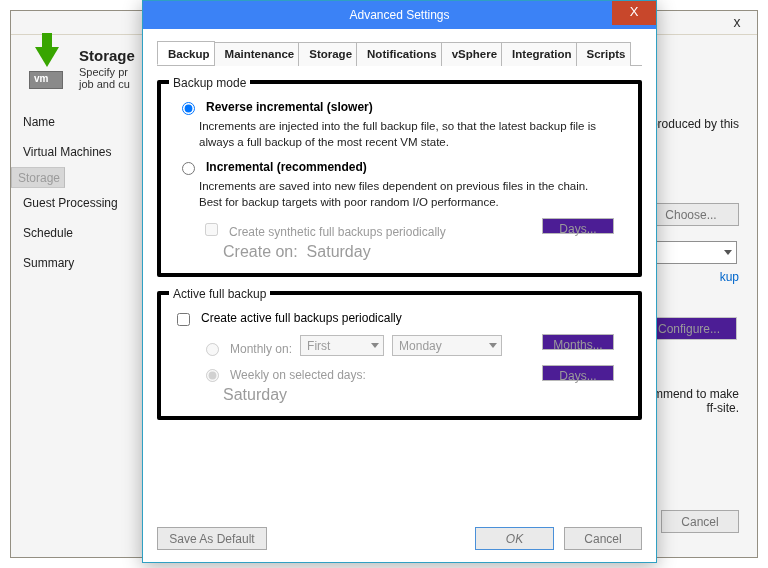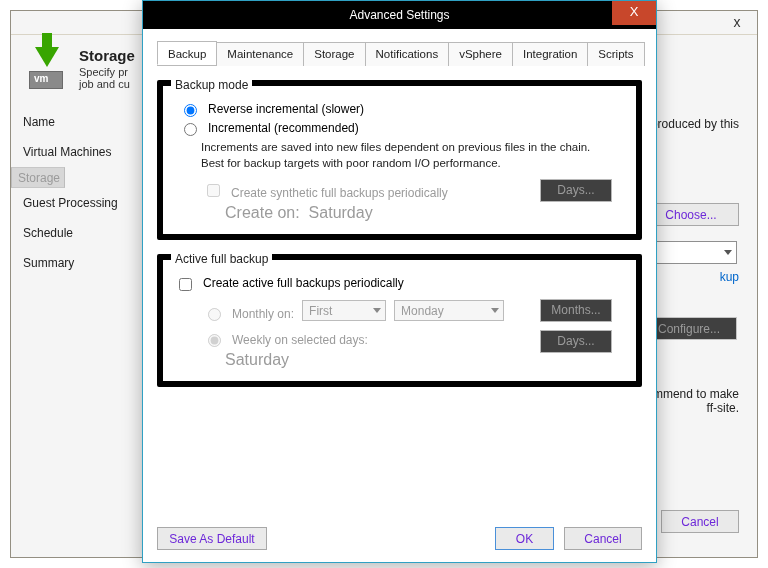--- a/index.html
+++ b/index.html
@@ -29,64 +29,64 @@
   .wiz-body { display:flex; height:calc(100% - 110px); }
   .wiz-nav { width:140px; border-right:1px solid transparent; }
   .wiz-nav-item { padding:8px 12px; font-size:12px; color:#222; }
   .wiz-nav-item.sel { background:#d7d7d7; border-top:1px solid #c7c7c7; border-bottom:1px solid #c7c7c7; }
   .wiz-main { flex:1; position:relative; padding:10px 18px; font-size:12px; color:#222; }
   .wiz-drop { display:flex; align-items:center; justify-content:space-between;
     width:240px; height:23px; border:1px solid #8f8f8f; background:#fff; padding:0 4px; }
   .wiz-drop .caret { width:0;height:0;border-left:4px solid transparent;border-right:4px solid transparent;border-top:5px solid #555; }
   .wiz-link { color:#0066cc; }
   .btn { height:23px; padding:0 10px; font-size:12px; background:#eaeaea;
-         border:1px solid #a8a8a8; color:#6d28d9; display:inline-flex; align-items:center; gap:4px; cursor:default; }
-  .btn.disabled { color:#9b9b9b; border-color:#c4c4c4; background:#404040; }
+         border:1px solid #a8a8a8; color:#737373; display:inline-flex; align-items:center; gap:4px; cursor:default; }
+  .btn.disabled { color:#9b9b9b; border-color:#c4c4c4; background:#4c1d95; }
   .wiz-right-col { position:absolute; right:18px; top:10px; width:96px; display:flex; flex-direction:column; gap:10px; }
   .adv-btn .gear { width:14px; height:14px; display:inline-block; border:2px solid #e9a400; border-radius:50%; position:relative; }
   .adv-btn .gear::before { content:""; position:absolute; left:3px; top:3px; width:4px; height:4px; background:#e9a400; border-radius:50%; }
 
   
   .dlg { position:absolute; left:142px; top:0; width:515px; height:563px;
          border:1px solid #2fa0c3; background:#fff; box-shadow:0 4px 18px rgba(0,0,0,.3); }
-  .dlg-titlebar { height:28px; background:#000000; color:#fff; display:flex;
+  .dlg-titlebar { height:28px; background:#3b82f6; color:#fff; display:flex;
                   align-items:center; justify-content:center; position:relative; font-size:12px; }
   .dlg-close { position:absolute; right:0; top:0; width:44px; height:24px; background:#c8472b;
                color:#fff; text-align:center; line-height:22px; font-size:13px; font-family:Arial; }
   .dlg-body { padding:12px 14px 0 14px; height:calc(100% - 28px); position:relative; }
 
   .tabs { display:flex; border-bottom:1px solid #b9b9b9; font-size:11.5px; }
-  .tab { padding:5px 10px 4px 10px; border:1px solid #b9b9b9; border-bottom:none;
-         background:#f9f9f9; margin-right:-1px; position:relative; top:1px; color:#222; }
+  .tab { padding:5px 4px 4px 10px; border:1px solid #b9b9b9; border-bottom:none;
+         background:#f9f9f9; margin-right:-1px; position:relative; top:1px; color:#222;font-weight:bold; }
   .tab.active { background:#fff; border-bottom:1px solid #fff; top:0; padding-top:6px; }
 
-  .group { border:6px solid #000000; padding:14px 12px 10px 12px; margin-top:14px;
+  .group { border:4px solid #000000; padding:14px 12px 10px 12px; margin-top:14px;
            position:relative; border-radius:2px; font-size:12px; }
   .group > legend, .group > .legend { position:absolute; top:-8px; left:8px;
            background:#fff; padding:0 4px; font-size:12px; color:#222; }
 
   .opt { display:flex; align-items:flex-start; gap:8px; margin:2px 0 4px 4px; }
   .opt input[type=radio], .opt input[type=checkbox] { margin-top:2px; }
-  .opt-label { font-weight:normal; }
+  .opt-label { font-weight:bold; }
   .opt-desc { font-size:11.5px; color:#222; margin:0 0 10px 26px; line-height:1.35; max-width:400px; }
 
   .sub { margin-left:28px; display:flex; align-items:flex-end; gap:8px; font-size:12px; }
   .sub.disabled, .sub.disabled * { color:#9b9b9b; }
   .sel { height:21px; border:1px solid #bcbcbc; background:#f6f6f6; font-size:12px;
          display:inline-flex; align-items:center; justify-content:space-between; padding:0 4px 0 6px; color:#9b9b9b; }
   .sel .caret { width:0;height:0;border-left:4px solid transparent;border-right:4px solid transparent;border-top:5px solid #888; margin-left:8px; }
-  .small-btn { width:72px; height:23px; font-size:12px; border:1px solid #b8b8b8;
-               background:#404040; color:#9b9b9b; text-align:center; line-height:21px; }
+  .small-btn { width:72px; height:16px; font-size:12px; border:1px solid #b8b8b8;
+               background:#4c1d95; color:#9b9b9b; text-align:center; line-height:21px; }
   .row-right { position:absolute; right:12px; }
   .create-on { margin:4px 0 2px 50px; color:#9b9b9b; font-size:16px; }
 
   .dlg-footer { position:absolute; left:14px; right:14px; bottom:12px; display:flex;
                 justify-content:space-between; align-items:center; }
   .dlg-footer .right { display:flex; gap:10px; }
-  .dlg-footer .btn.primary { border:1px solid #4a90d9; background:#eaeaea; width:59px; justify-content:center; }
+  .dlg-footer .btn.primary { border:1px solid #4a90d9; background:#eaeaea; width:79px; justify-content:center;font-style:italic; }
   .dlg-footer .btn { width:78px; justify-content:center; }
   .dlg-footer .save { width:110px; justify-content:center; }
 </style>
 </head>
 <body>
 
 <div class="stage">
 
   <div class="wiz">
     <div class="wiz-titlebar">
@@ -160,20 +160,21 @@
         <div class="tab">Scripts</div>
       </div>
 
       <div class="group" style="position:relative;">
         <span class="legend">Backup mode</span>
 
         <label class="opt">
           <input type="radio" name="bm" checked="" style="">
           <span class="opt-label">Reverse incremental (slower)</span>
         </label>
+        <div class="opt-desc">Increments are injected into the full backup file, so that the latest backup file is always a full backup of the most recent VM state.</div>
 
         <label class="opt">
           <input type="radio" name="bm" style="">
           <span class="opt-label">Incremental (recommended)</span>
         </label>
         <div class="opt-desc">Increments are saved into new files dependent on previous files in the chain. Best for backup targets with poor random I/O performance.</div>
 
         <div style="position:relative;">
           <label class="sub disabled">
             <input type="checkbox" disabled="" style="">

